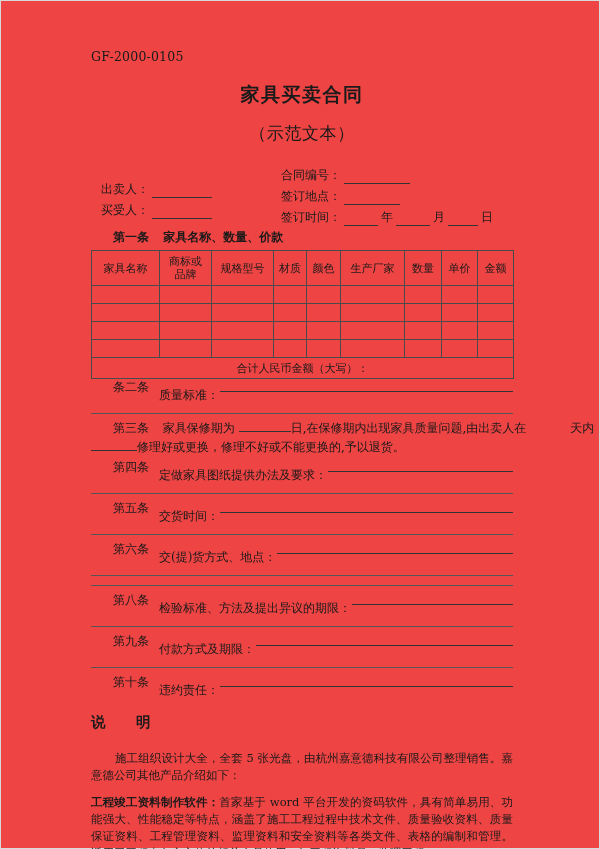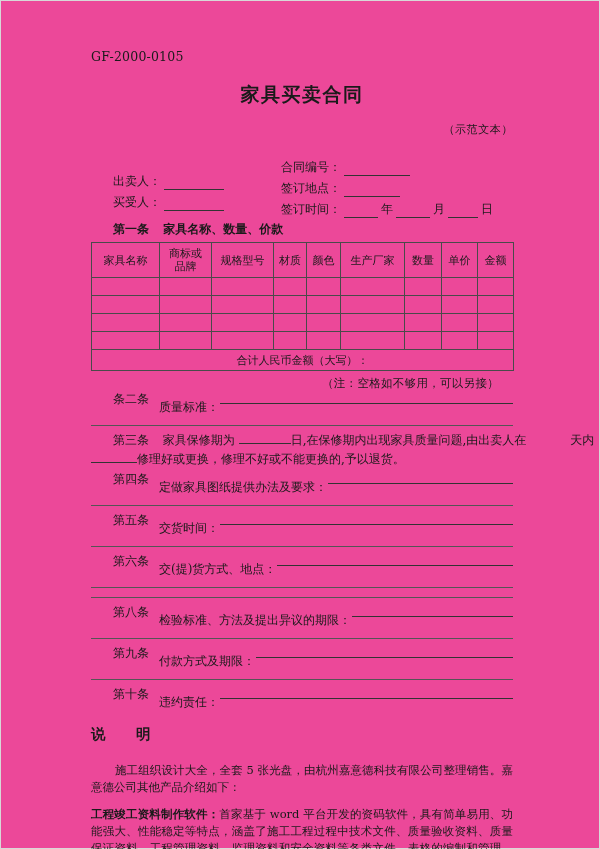--- a/index.html
+++ b/index.html
@@ -11,21 +11,21 @@
     width: 600px;
     height: 849px;
     position: relative;
     font-family: "DejaVu Serif", "Liberation Serif", serif;
     color: #1a1a1a;
     overflow: hidden;
   }
   .page {
     position: absolute;
     inset: 0;
-    background: #ec4899;
+    background: #ef4444;
     border: 1px solid #d8d8d8;
     box-sizing: border-box;
   }
   .content {
     position: absolute;
     left: 90px;
     top: 48px;
     width: 422px;
   }
   
@@ -35,35 +35,35 @@
     font-family: "DejaVu Serif", "Liberation Serif", serif;
   }
   .doc-title {
     text-align: center;
     font-size: 19px;
     font-weight: bold;
     margin-top: 18px;
     letter-spacing: 1.5px;
   }
   .doc-subtitle {
-    text-align: right;
-    font-size: 11px;
+    text-align: center;
+    font-size: 17px;
     margin-top: 14px;
     letter-spacing: .6px;
   }
   
   .parties {
     margin-top: 22px;
     position: relative;
     height: 60px;
     font-size: 12px;
   }
   .left-col {
     position: absolute;
-    left: 22px;
+    left: 10px;
     top: 14px;
     width: 180px;
   }
   .right-col {
     position: absolute;
     left: 190px;
     top: 0px;
     width: 240px;
     text-align: right;
   }
@@ -313,21 +313,20 @@
             <td class="cell"></td>
             <td class="cell"></td>
             <td class="cell"></td>
         </tr>
         <tr>
           <td class="total" colspan="9">合计人民币金额（大写）：</td>
         </tr>
       </tbody>
     </table>
 
-    <div class="note">（注：空格如不够用，可以另接）</div>
 
     <div class="clause">
       <span class="num">条二条</span>
       <span class="txt">质量标准：</span>
       <span class="rule"></span>
     </div>
     <div class="sep"></div>
 
     <div class="c3-line1">
       <span class="num">第三条</span>

